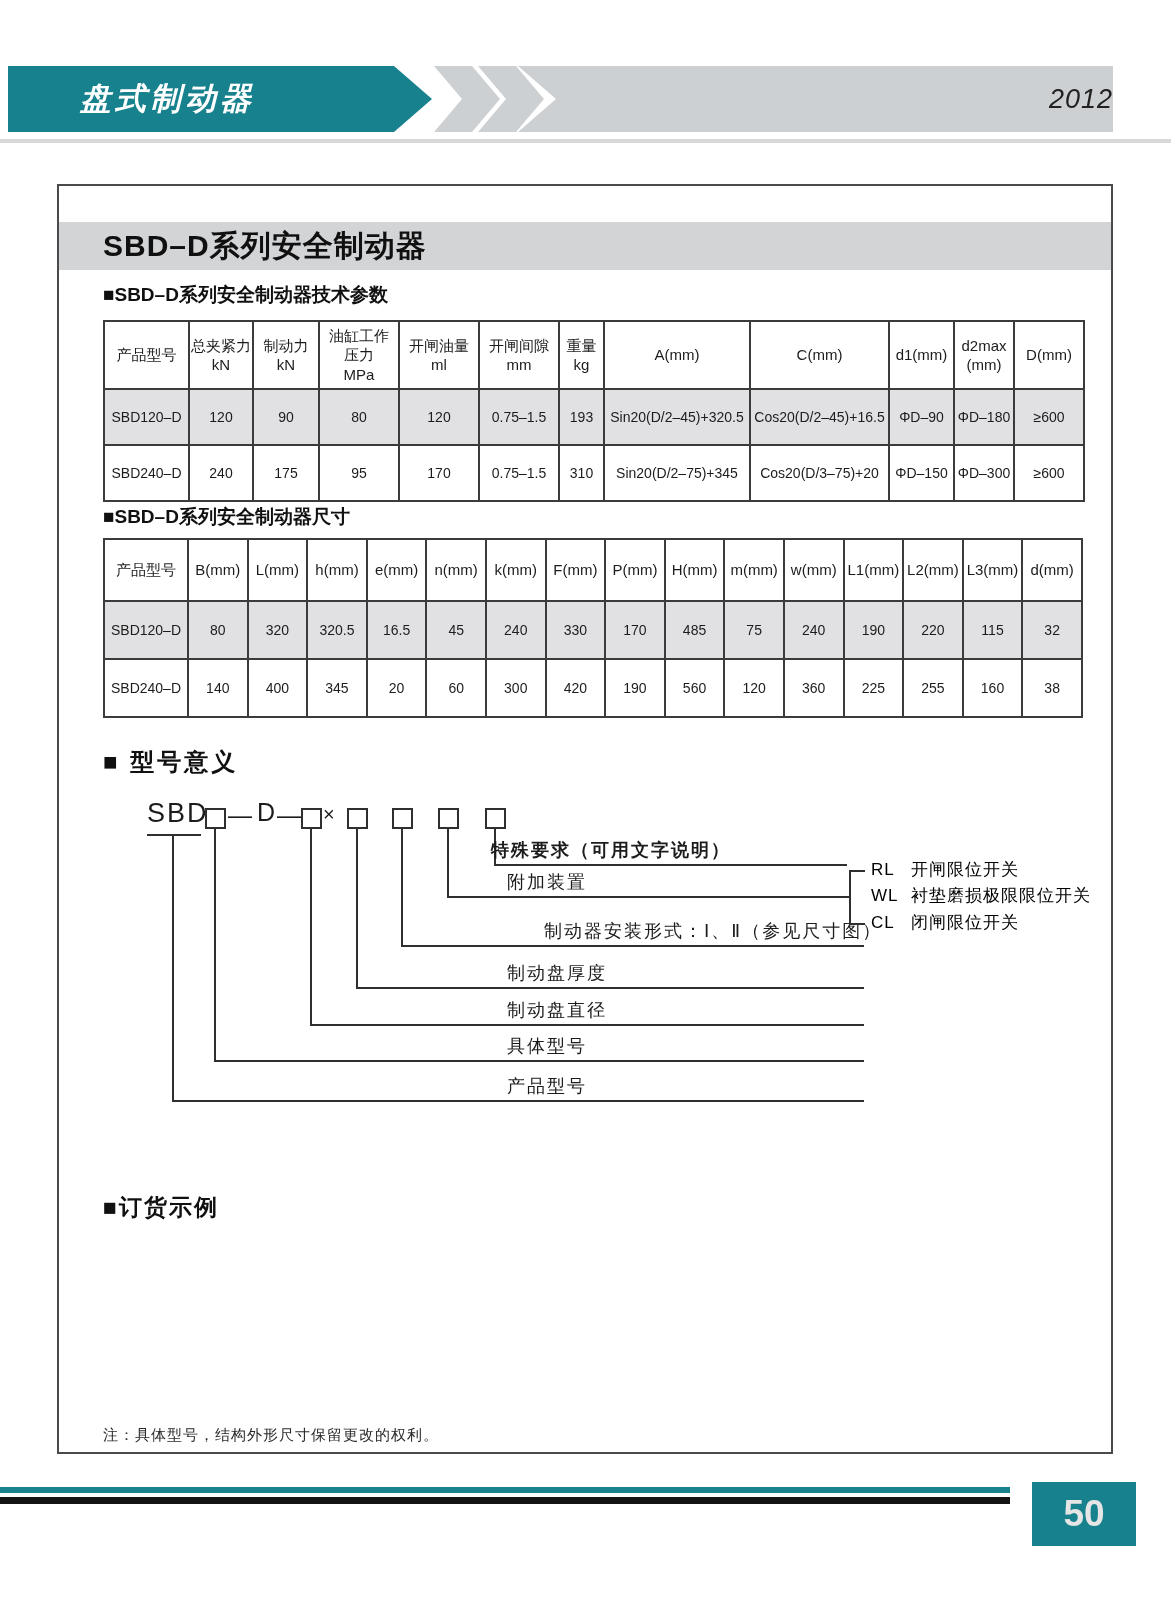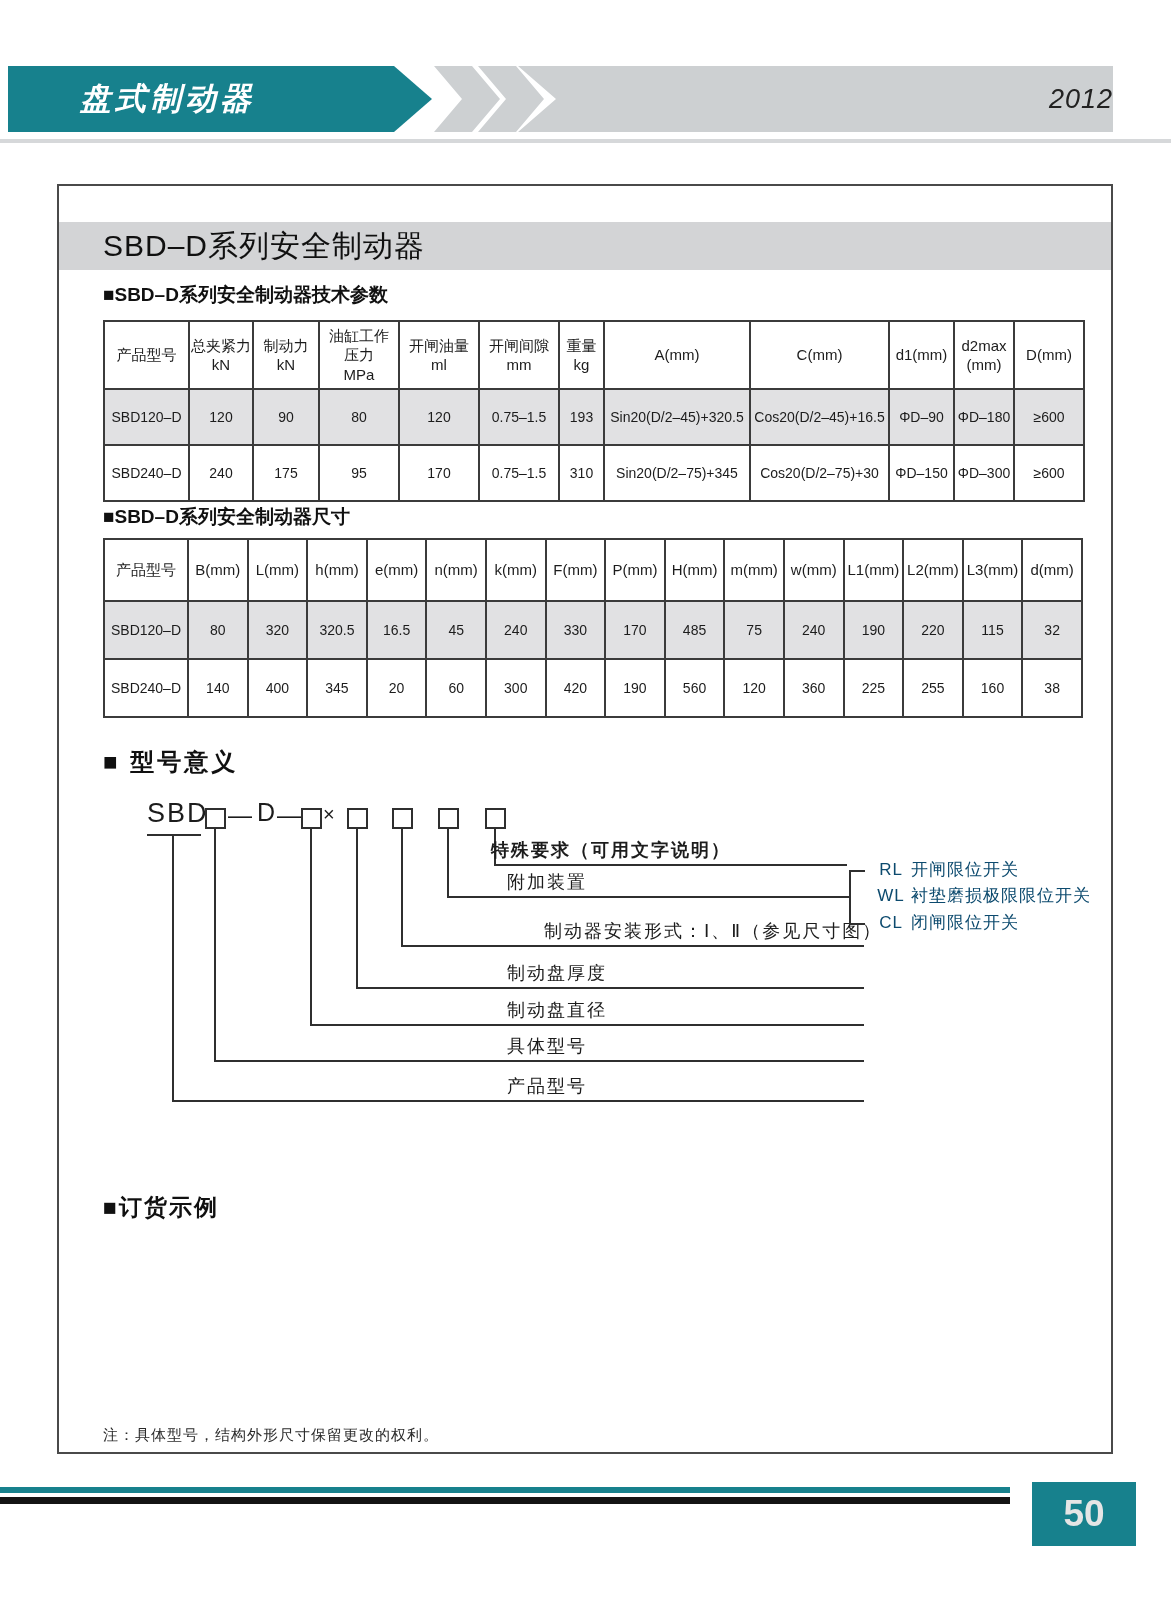--- a/index.html
+++ b/index.html
@@ -35,41 +35,41 @@
   
   .content-box {
     position:absolute; left:57px; top:184px; width:1052px; height:1266px;
     border:2px solid #4a4a4a; background:#ffffff;
   }
   .title-bar {
     position:absolute; left:0; top:36px; width:100%; height:48px; background:#d3d4d6;
   }
   .title-bar-text {
     position:absolute; left:44px; top:0; height:48px; line-height:48px;
-    font-size:30px; font-weight:normal; color:#101010; letter-spacing:1px;
+    font-size:30px; font-weight:bold; color:#101010; letter-spacing:1px;
   }
   .section-title { position:absolute; font-weight:bold; color:#101010; }
 
   
   table.datatable { position:absolute; border-collapse:collapse; table-layout:fixed; background:#fff; }
   table.datatable th, table.datatable td {
     border:2px solid #3b3b3b; text-align:center; vertical-align:middle;
     font-size:14px; padding:0 1px; overflow:hidden;
   }
   table.datatable th { font-weight:normal; white-space:pre-line; line-height:1.3; font-size:15px; }
   tr.gray td { background:#e1e1e3; }
 
   
   .hline, .vline { position:absolute; background:#2f2f2f; }
   .hline { height:2px; }
   .vline { width:2px; }
   .mbox { position:absolute; width:17px; height:17px; border:2px solid #2f2f2f; top:622px; background:#fff; }
   .mglyph { position:absolute; top:612px; font-size:24px; color:#1c1c1c; }
   .branch-label { position:absolute; font-size:18px; color:#1c1c1c; letter-spacing:2px; }
-  .switch-row { position:absolute; font-size:17px; color:#0c4a6e; letter-spacing:1px;text-align:center; }
+  .switch-row { position:absolute; font-size:17px; color:#000000; letter-spacing:1px; }
   .switch-code { display:inline-block; width:40px; }
 
   .body-text { position:absolute; font-size:20px; color:#1f1f1f; letter-spacing:0.5px; }
   .note-text { position:absolute; font-size:15px; color:#2a2a2a; letter-spacing:1px; }
 
   
   .foot-teal  { position:absolute; left:0; top:1487px; width:1010px; height:6px; background:#17818d; }
   .foot-black { position:absolute; left:0; top:1497px; width:1010px; height:7px; background:#141414; }
   .page-num-box {
     position:absolute; left:1032px; top:1482px; width:104px; height:64px; background:#17818d;
@@ -154,21 +154,21 @@
       </tr>
       <tr style="height:56px">
         <td>SBD240–D</td>
         <td>240</td>
         <td>175</td>
         <td>95</td>
         <td>170</td>
         <td>0.75–1.5</td>
         <td>310</td>
         <td>Sin20(D/2–75)+345</td>
-        <td>Cos20(D/2–75)+30</td>
+        <td>Cos20(D/3–75)+20</td>
         <td>ΦD–150</td>
         <td>ΦD–300</td>
         <td>≥600</td>
       </tr>
     </tbody>
       </table>
 
     <div class="section-title" style="left:44px; top:318px; font-size:19px;">■SBD–D系列安全制动器尺寸</div>
 
     <table class="datatable" style="left:44px; top:352px; width:980px;">

